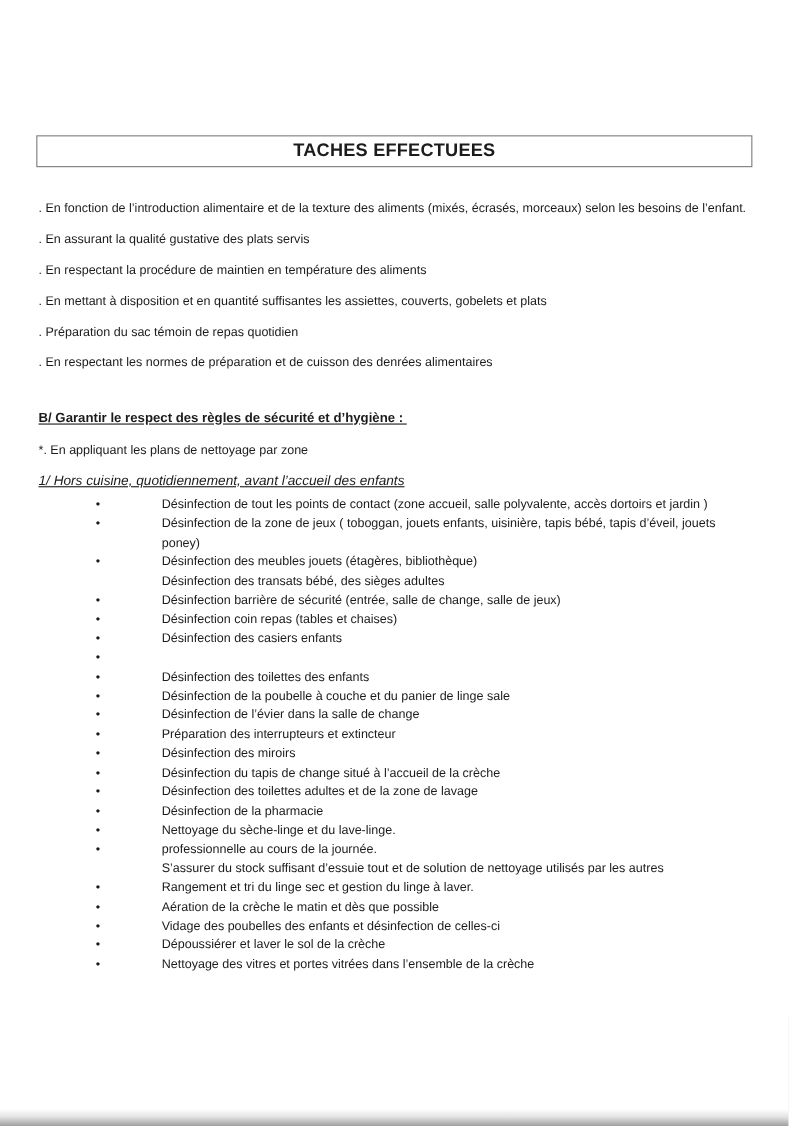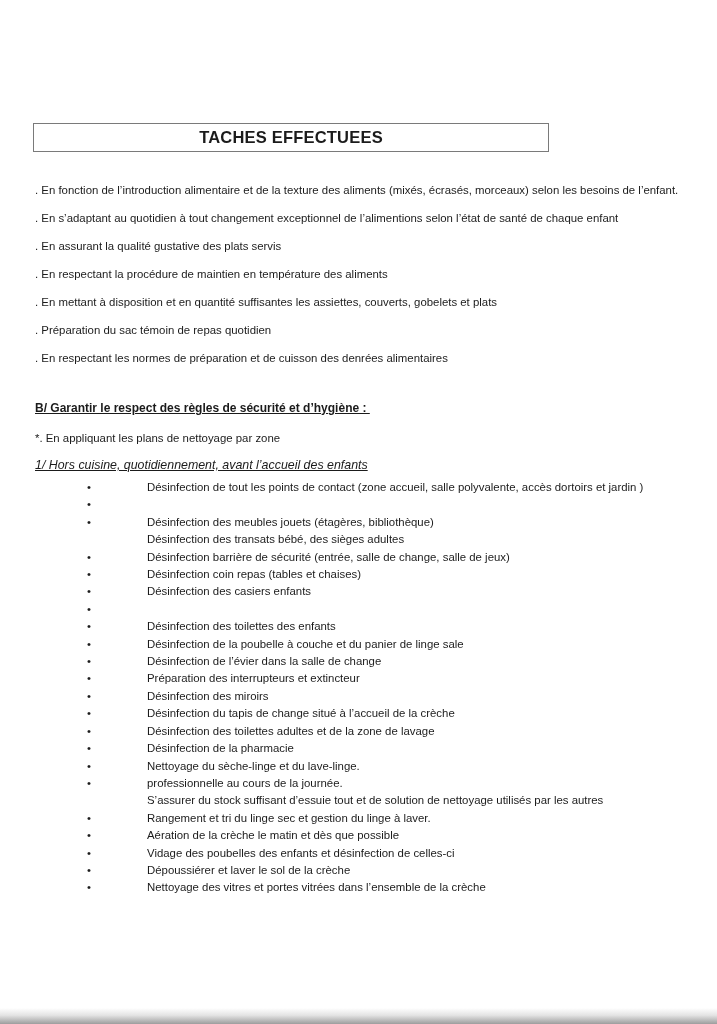--- a/index.html
+++ b/index.html
@@ -14,21 +14,21 @@
     margin: 0 auto;
     background: #ffffff;
     color: #1b1b1b;
     overflow: hidden;
   }
   .content {
     padding: 123px 32px 0 35px;
   }
   .title-box {
     box-sizing: border-box;
-    width: 516px;
+    width: 651px;
     margin-left: -2px;
     height: 29px;
     border: 1px solid #7a7a7a;
     display: flex;
     align-items: center;
     justify-content: center;
     margin-bottom: 27px;
   }
   .title-box .title {
     font-weight: bold;
@@ -88,21 +88,20 @@
 <div class="page">
   <div class="content">
 
     <div class="title-box">
       <span class="title">TACHES EFFECTUEES</span>
     </div>
 
     <div class="section-a">
       <div>
           <p class="para">. En fonction de l’introduction alimentaire et de la texture des aliments (mixés, écrasés, morceaux) selon les besoins de l’enfant.</p>
-          <p class="para">. En s’adaptant au quotidien à tout changement exceptionnel de l’alimentions selon l’état de santé de chaque enfant</p>
           <p class="para">. En assurant la qualité gustative des plats servis</p>
           <p class="para">. En respectant la procédure de maintien en température des aliments</p>
           <p class="para">. En mettant à disposition et en quantité suffisantes les assiettes, couverts, gobelets et plats</p>
           <p class="para">. Préparation du sac témoin de repas quotidien</p>
           <p class="para">. En respectant les normes de préparation et de cuisson des denrées alimentaires</p>
         </div>
     </div>
 
     <div class="section-b">
       <div class="sec-heading">B/ Garantir le respect des règles de sécurité et d’hygiène : </div>
@@ -112,20 +111,24 @@
       <div class="sub-heading">1/ Hors cuisine, quotidiennement, avant l’accueil des enfants</div>
       <div class="task-list">
           <div class="li">
             <span class="marker">•</span>
             <div class="txt">
               <div>Désinfection de tout les points de contact (zone accueil, salle polyvalente, accès dortoirs et jardin )</div>
             </div>
           </div>
           <div class="li">
             <span class="marker">•</span>
+            <div class="txt">
+              <div>Désinfection de la zone de jeux ( toboggan, jouets enfants, uisinière, tapis bébé, tapis d’éveil, jouets</div>
+              <div>poney)</div>
+            </div>
           </div>
           <div class="li">
             <span class="marker">•</span>
             <div class="txt">
               <div>Désinfection des meubles jouets (étagères, bibliothèque)</div>
             </div>
           </div>
           <div class="li">
             <span class="marker"></span>
             <div class="txt">

